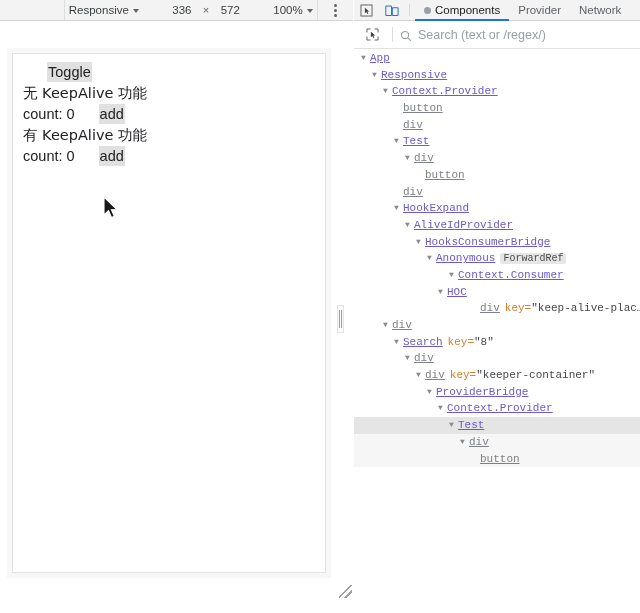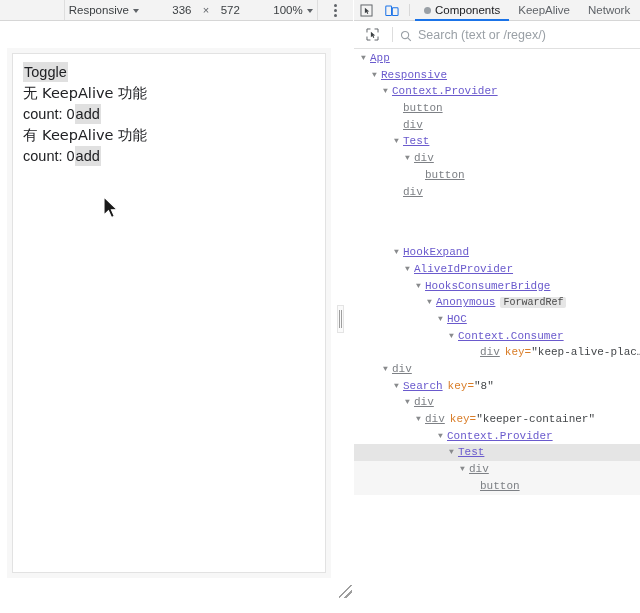--- a/index.html
+++ b/index.html
@@ -81,21 +81,21 @@
     font-size: 14.5px;
     color: #202124;
     line-height: 21px;
   }
   .pg-line { white-space: nowrap; }
   .btn-inline {
     background: #e0e0e0;
     color: #202124;
     border: 0; padding: 0 1px;
     font-family: inherit; font-size: 14.5px;
-    line-height: 20px; cursor: pointer;
+    line-height: 20px; cursor: pointer; margin-left: 24px;
   }
   .cjk { font-family: "DejaVu Sans", "Liberation Sans", sans-serif; }
 
   
   #handle-right {
     position: absolute; left: 325px; top: 252px;
     width: 7px; height: 28px;
     background: #fafafa;
     border: 1px solid #e4e4e4;
     display: flex; align-items: center; justify-content: center; gap: 1px;
@@ -282,21 +282,21 @@
           <rect x="1" y="2.2" width="7.4" height="12.2" rx="1" fill="none" stroke="#1a73e8" stroke-width="1.3"></rect>
           <rect x="9.4" y="4.6" width="7.4" height="9.8" rx="1" fill="none" stroke="#1a73e8" stroke-width="1.3"></rect>
         </svg>
       </div>
       <div class="tb-sep"></div>
       <div class="dt-tab active">
         <span class="tab-dot"></span>
         <span>Components</span>
       </div>
       <div class="dt-tab">
-        <span>KeepAlive</span>
+        <span>Provider</span>
       </div>
       <div class="dt-tab">
         <span>Network</span>
       </div>
     </div>
 
     <div id="dt-searchbar">
       <div class="tb-icon">
         <svg width="13" height="13" viewBox="0 0 16 16">
           <path d="M1.2 1.2 H5.5 M10.5 1.2 H14.8 V5.5 M14.8 10.5 V14.8 H10.5 M5.5 14.8 H1.2 V10.5 M1.2 5.5 V1.2" fill="none" stroke="#5f6368" stroke-width="1.2"></path>
@@ -316,30 +316,31 @@
     <div id="tree">
         <div class="trow" style="padding-left: 7px;"><span class="arrow">▼</span><span class="cname">App</span></div>
         <div class="trow" style="padding-left: 18px;"><span class="arrow">▼</span><span class="cname">Responsive</span></div>
         <div class="trow" style="padding-left: 29px;"><span class="arrow">▼</span><span class="cname">Context.Provider</span></div>
         <div class="trow" style="padding-left: 40px;"><span class="arrow empty">▼</span><span class="cname host">button</span></div>
         <div class="trow" style="padding-left: 40px;"><span class="arrow empty">▼</span><span class="cname host">div</span></div>
         <div class="trow" style="padding-left: 40px;"><span class="arrow">▼</span><span class="cname">Test</span></div>
         <div class="trow" style="padding-left: 51px;"><span class="arrow">▼</span><span class="cname host">div</span></div>
         <div class="trow" style="padding-left: 62px;"><span class="arrow empty">▼</span><span class="cname host">button</span></div>
         <div class="trow" style="padding-left: 40px;"><span class="arrow empty">▼</span><span class="cname host">div</span></div>
-        <div class="trow" style="padding-left: 40px; margin-top: 44px;"><span class="arrow">▼</span><span class="cname">HookExpand</span></div>
+        <div class="trow" style="padding-left: 40px;"><span class="arrow">▼</span><span class="cname">HookExpand</span></div>
         <div class="trow" style="padding-left: 51px;"><span class="arrow">▼</span><span class="cname">AliveIdProvider</span></div>
         <div class="trow" style="padding-left: 62px;"><span class="arrow">▼</span><span class="cname">HooksConsumerBridge</span></div>
         <div class="trow" style="padding-left: 73px;"><span class="arrow">▼</span><span class="cname">Anonymous</span><span class="badge">ForwardRef</span></div>
+        <div class="trow" style="padding-left: 95px;"><span class="arrow">▼</span><span class="cname">Context.Consumer</span></div>
         <div class="trow" style="padding-left: 84px;"><span class="arrow">▼</span><span class="cname">HOC</span></div>
-        <div class="trow" style="padding-left: 95px;"><span class="arrow">▼</span><span class="cname">Context.Consumer</span></div>
         <div class="trow" style="padding-left: 117px;"><span class="arrow empty">▼</span><span class="cname host">div</span><span class="kkey">key=</span><span class="kval">"keep-alive-plac…"</span></div>
         <div class="trow" style="padding-left: 29px;"><span class="arrow">▼</span><span class="cname host">div</span></div>
         <div class="trow" style="padding-left: 40px;"><span class="arrow">▼</span><span class="cname">Search</span><span class="kkey">key=</span><span class="kval">"8"</span></div>
         <div class="trow" style="padding-left: 51px;"><span class="arrow">▼</span><span class="cname host">div</span></div>
         <div class="trow" style="padding-left: 62px;"><span class="arrow">▼</span><span class="cname host">div</span><span class="kkey">key=</span><span class="kval">"keeper-container"</span></div>
+        <div class="trow" style="padding-left: 73px;"><span class="arrow">▼</span><span class="cname">ProviderBridge</span></div>
         <div class="trow" style="padding-left: 84px;"><span class="arrow">▼</span><span class="cname">Context.Provider</span></div>
         <div class="trow selected" style="padding-left: 95px;"><span class="arrow">▼</span><span class="cname">Test</span></div>
         <div class="trow subhl" style="padding-left: 106px;"><span class="arrow">▼</span><span class="cname host">div</span></div>
         <div class="trow subhl" style="padding-left: 117px;"><span class="arrow empty">▼</span><span class="cname host">button</span></div>
       </div>
   </div>
 </div>
 
 </body></html>

